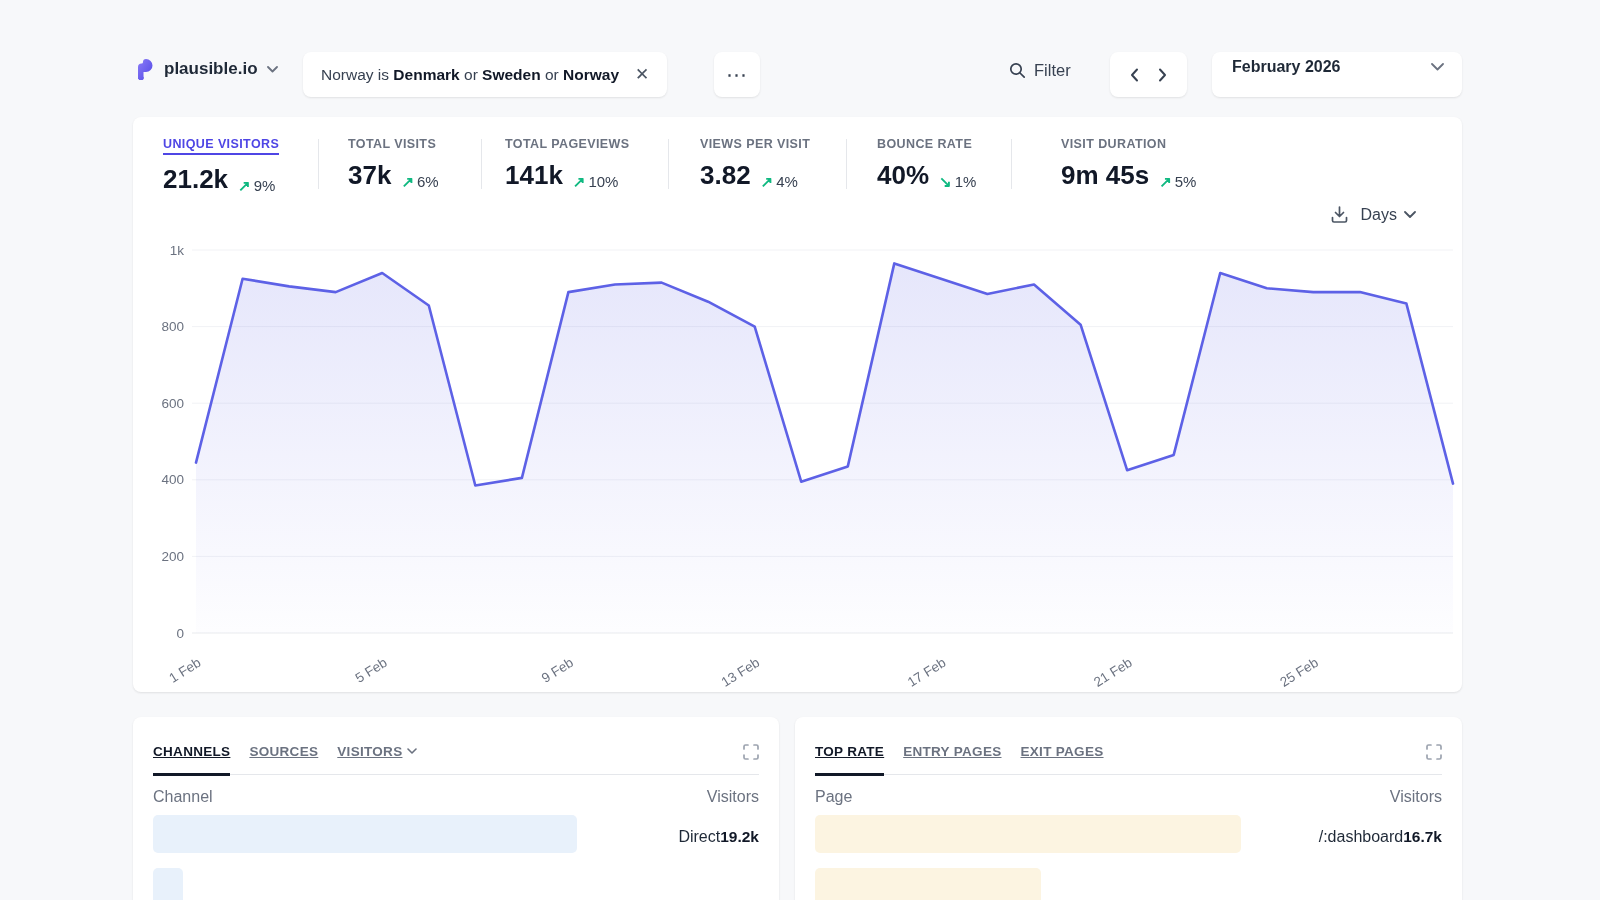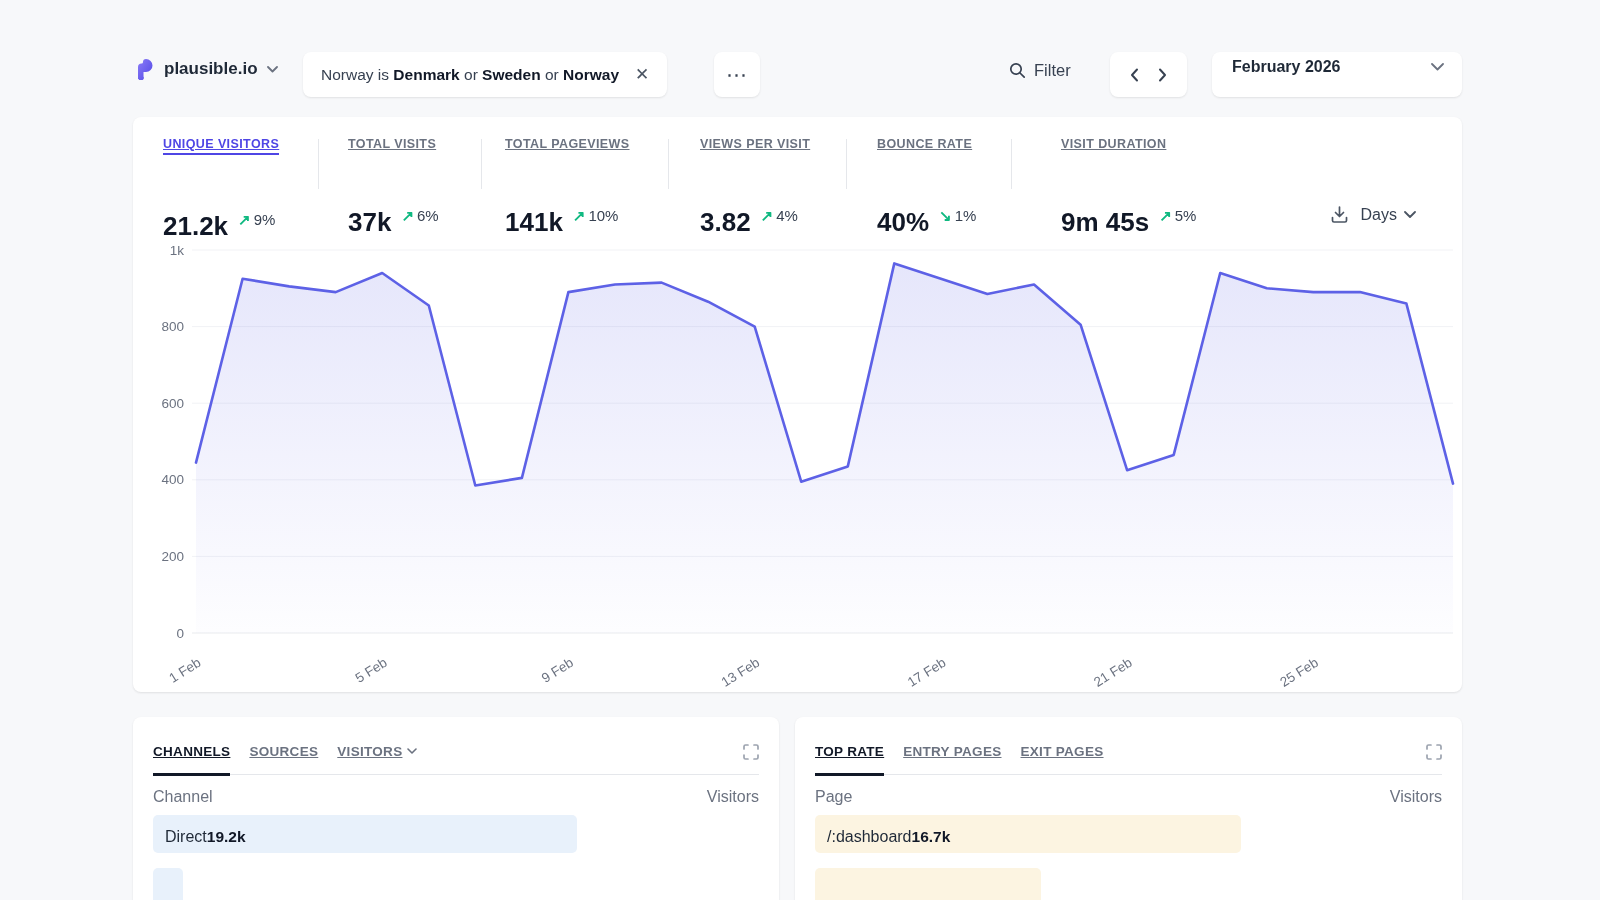--- a/index.html
+++ b/index.html
@@ -51,23 +51,23 @@
     position:absolute; left:1212px; top:52px; width:250px; height:45px;
     background:#fff; border-radius:8px;
     box-shadow:0 1px 2px rgba(0,0,0,0.06), 0 1px 3px rgba(0,0,0,0.04);
     display:flex; align-items:center; justify-content:space-between;
     padding:0 18px 16px 20px; font-size:16px; font-weight:bold; color:#1f2937; cursor:pointer;gap:36px;
   }
   
   .main-card { left:133px; top:117px; width:1329px; height:575px; }
   .stats-row { position:relative; height:80px; }
   .stat { position:absolute; top:20px; display:flex; flex-direction:column; gap:9px; cursor:pointer; }
-  .stat-label { font-size:12.5px; font-weight:bold; letter-spacing:0.4px; color:#6b7280; white-space:nowrap;text-decoration:underline; }
+  .stat-label { font-size:12.5px; font-weight:bold; letter-spacing:0.4px; color:#6b7280; white-space:nowrap; }
   .stat.active .stat-label { color:#4f46e5; border-bottom:2px solid #4f46e5; padding-bottom:2px; }
-  .stat-valrow { display:flex; align-items:flex-start; gap:10px;margin-top:47px; }
+  .stat-valrow { display:flex; align-items:flex-end; gap:10px; }
   .stat-value { font-size:26px; font-weight:bold; color:#111827; white-space:nowrap; }
   .stat-change { font-size:15px; color:#374151; display:flex; align-items:baseline; gap:3px; }
   .stat-arrow { font-size:15px; font-weight:bold; color:#10b981; }
   .stat-div { position:absolute; top:22px; width:1px; height:50px; background:#e5e7eb; }
   .interval-ctl {
     position:absolute; right:46px; top:88px; display:flex; align-items:center; gap:12px;
     font-size:16px; color:#374151;
   }
   .interval-ctl .dl { cursor:pointer; display:flex; }
   .interval-ctl .days { display:flex; align-items:center; gap:7px; cursor:pointer; }
@@ -77,21 +77,21 @@
   .panel-right { left:795px; top:717px; width:667px; height:230px; padding:0 20px; }
   .tabs-row {
     display:flex; align-items:center; gap:19px; padding-top:27px;
     border-bottom:1px solid #e5e7eb; position:relative;
   }
   .tab { font-size:13.5px; font-weight:bold; letter-spacing:0.3px; color:#6b7280; padding-bottom:14px;
     display:flex; align-items:center; gap:5px; cursor:pointer; border-bottom:3px solid transparent; margin-bottom:-2px;text-decoration:underline; }
   .tab.active { color:#111827; border-bottom:3px solid #111827; }
   .expand-btn { position:absolute; right:0; top:27px; cursor:pointer; display:flex; }
   .cols-row { display:flex; justify-content:space-between; margin-top:13px; font-size:16px; color:#6b7280; }
-  .data-row { position:relative; height:44px; margin-top:9px; display:flex; align-items:center; justify-content:flex-start; }
+  .data-row { position:relative; height:44px; margin-top:9px; display:flex; align-items:center; justify-content:flex-end; }
   .data-bar { position:absolute; left:0; top:0; height:38px; border-radius:5px; }
   .bar-blue { background:#e8f1fb; }
   .bar-cream { background:#fcf4e1; }
   .row-label { position:relative; padding-left:12px; font-size:16px; color:#1f2937; }
   .row-value { position:relative; font-size:15.5px; font-weight:bold; color:#111827; }
   svg { display:block; }
   text { font-family:"Liberation Sans", sans-serif; }
 </style>
 </head>
 <body>

